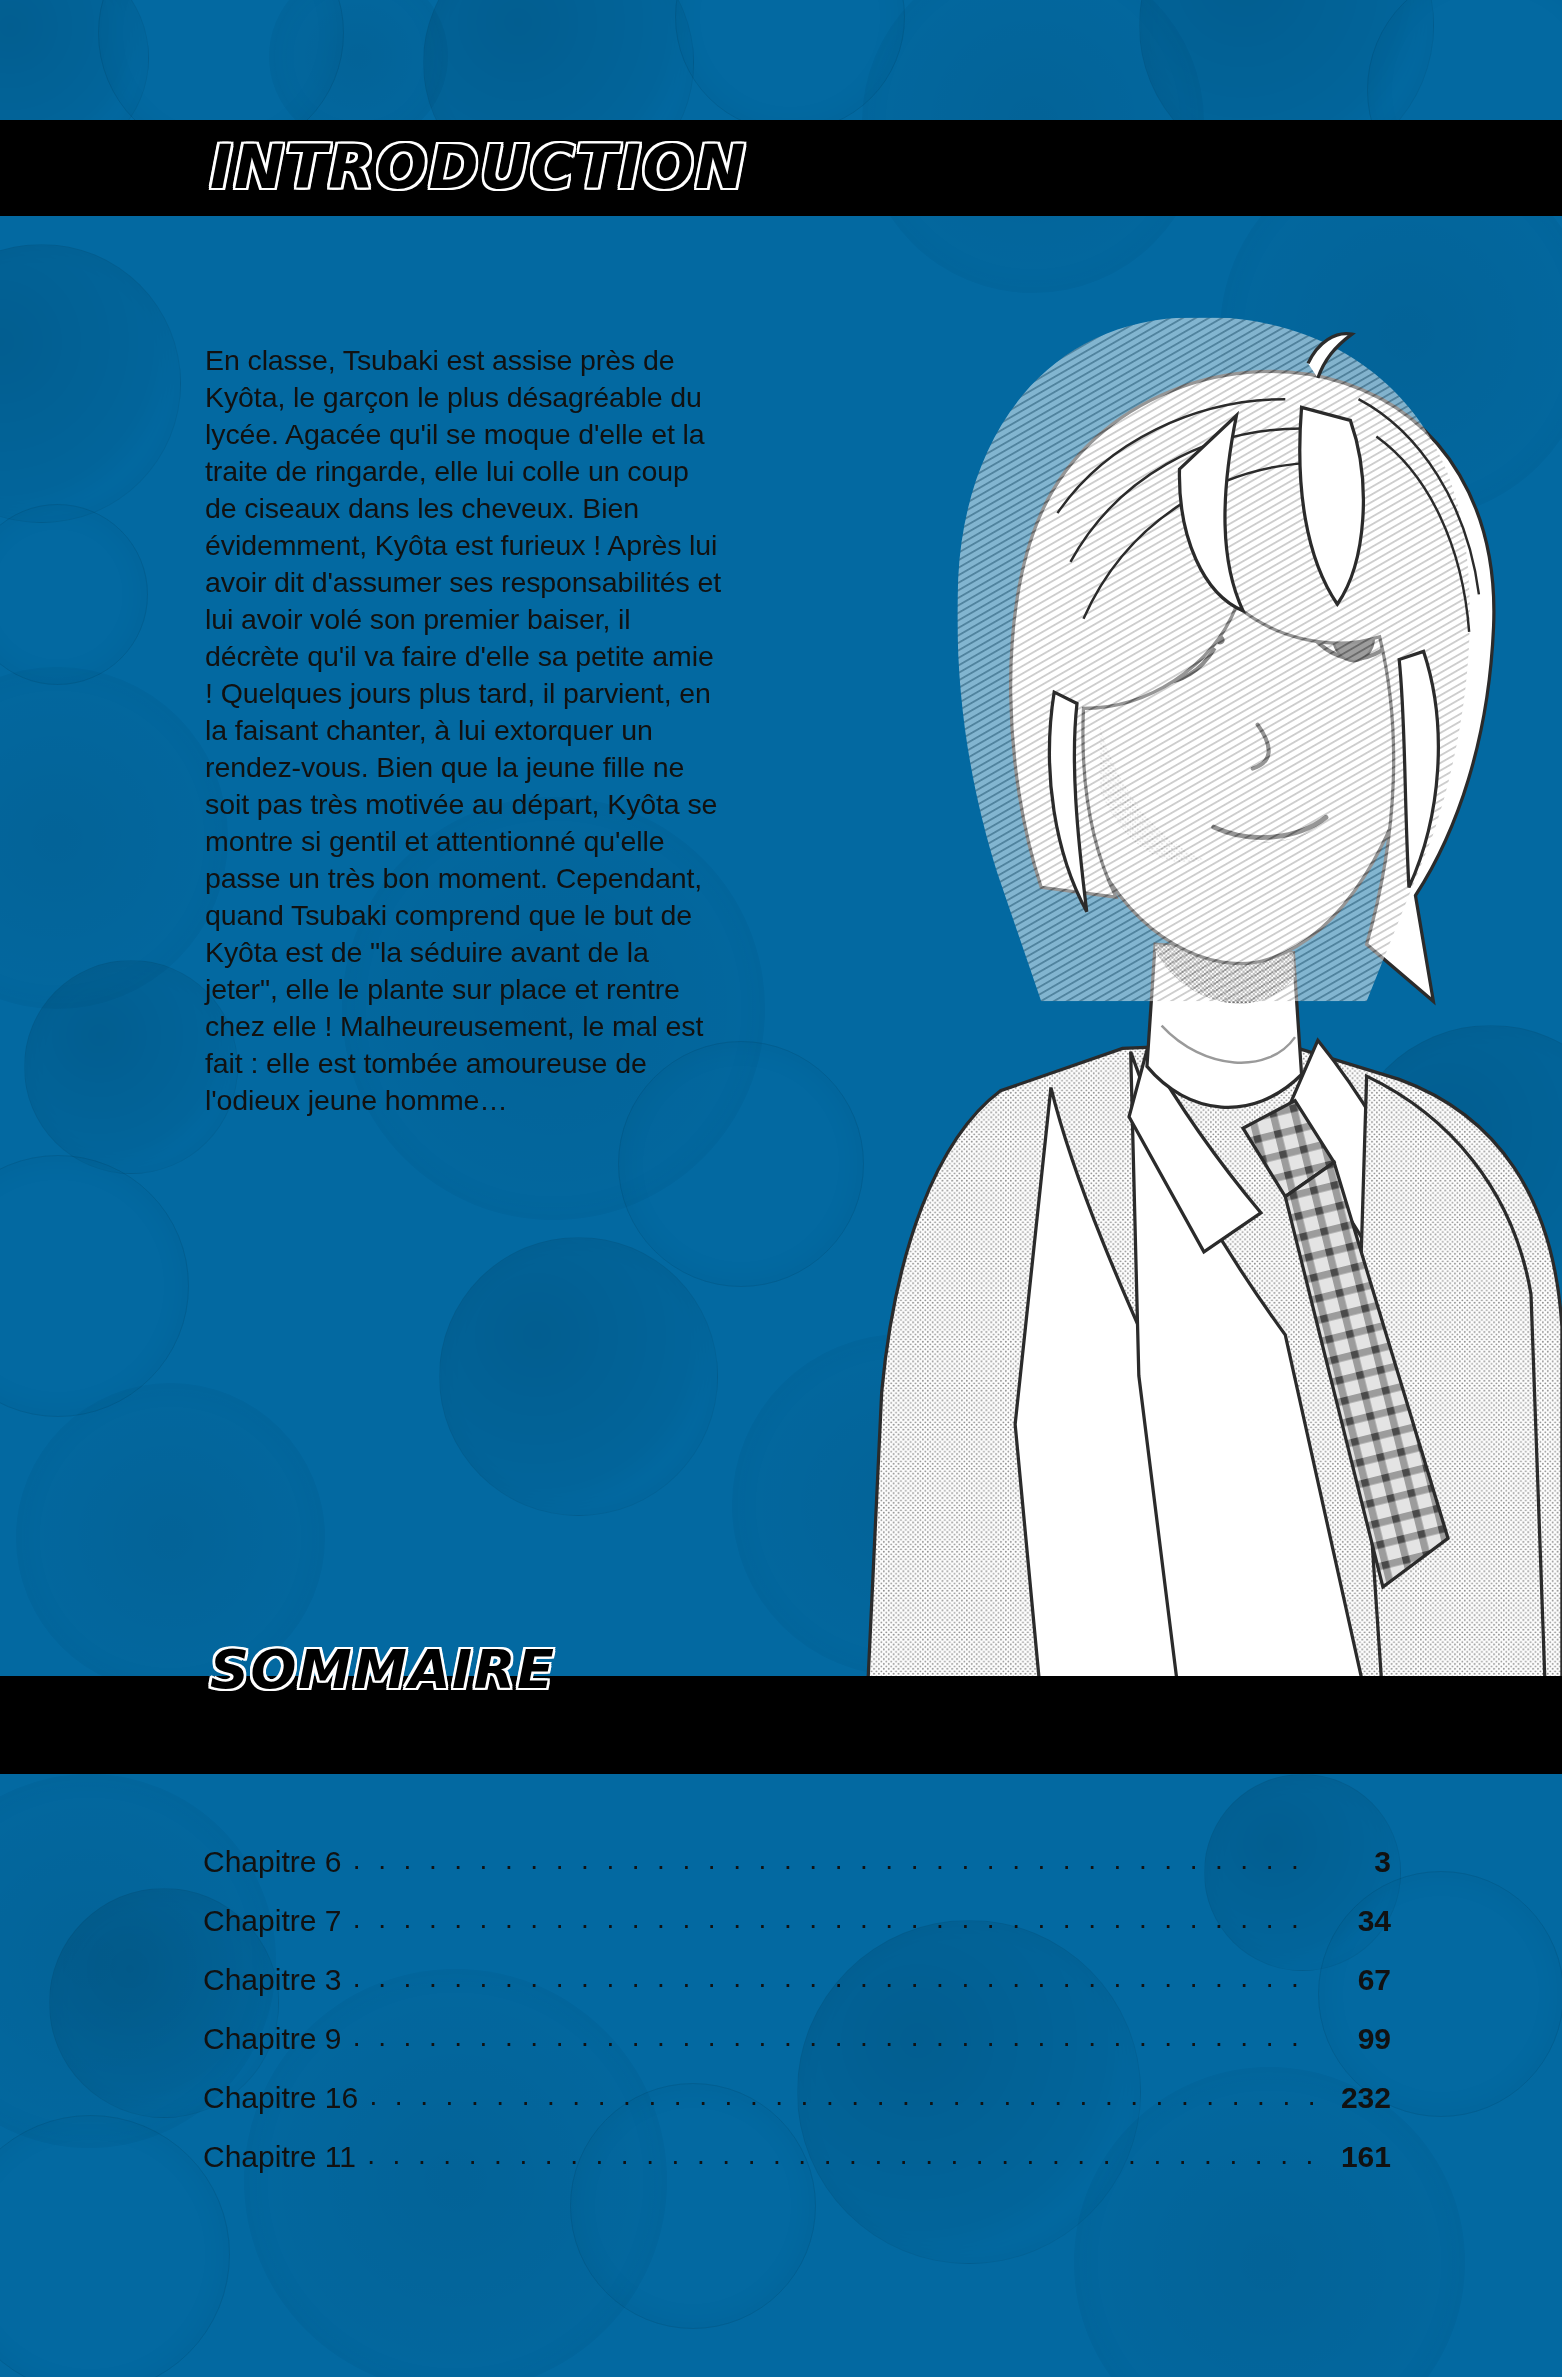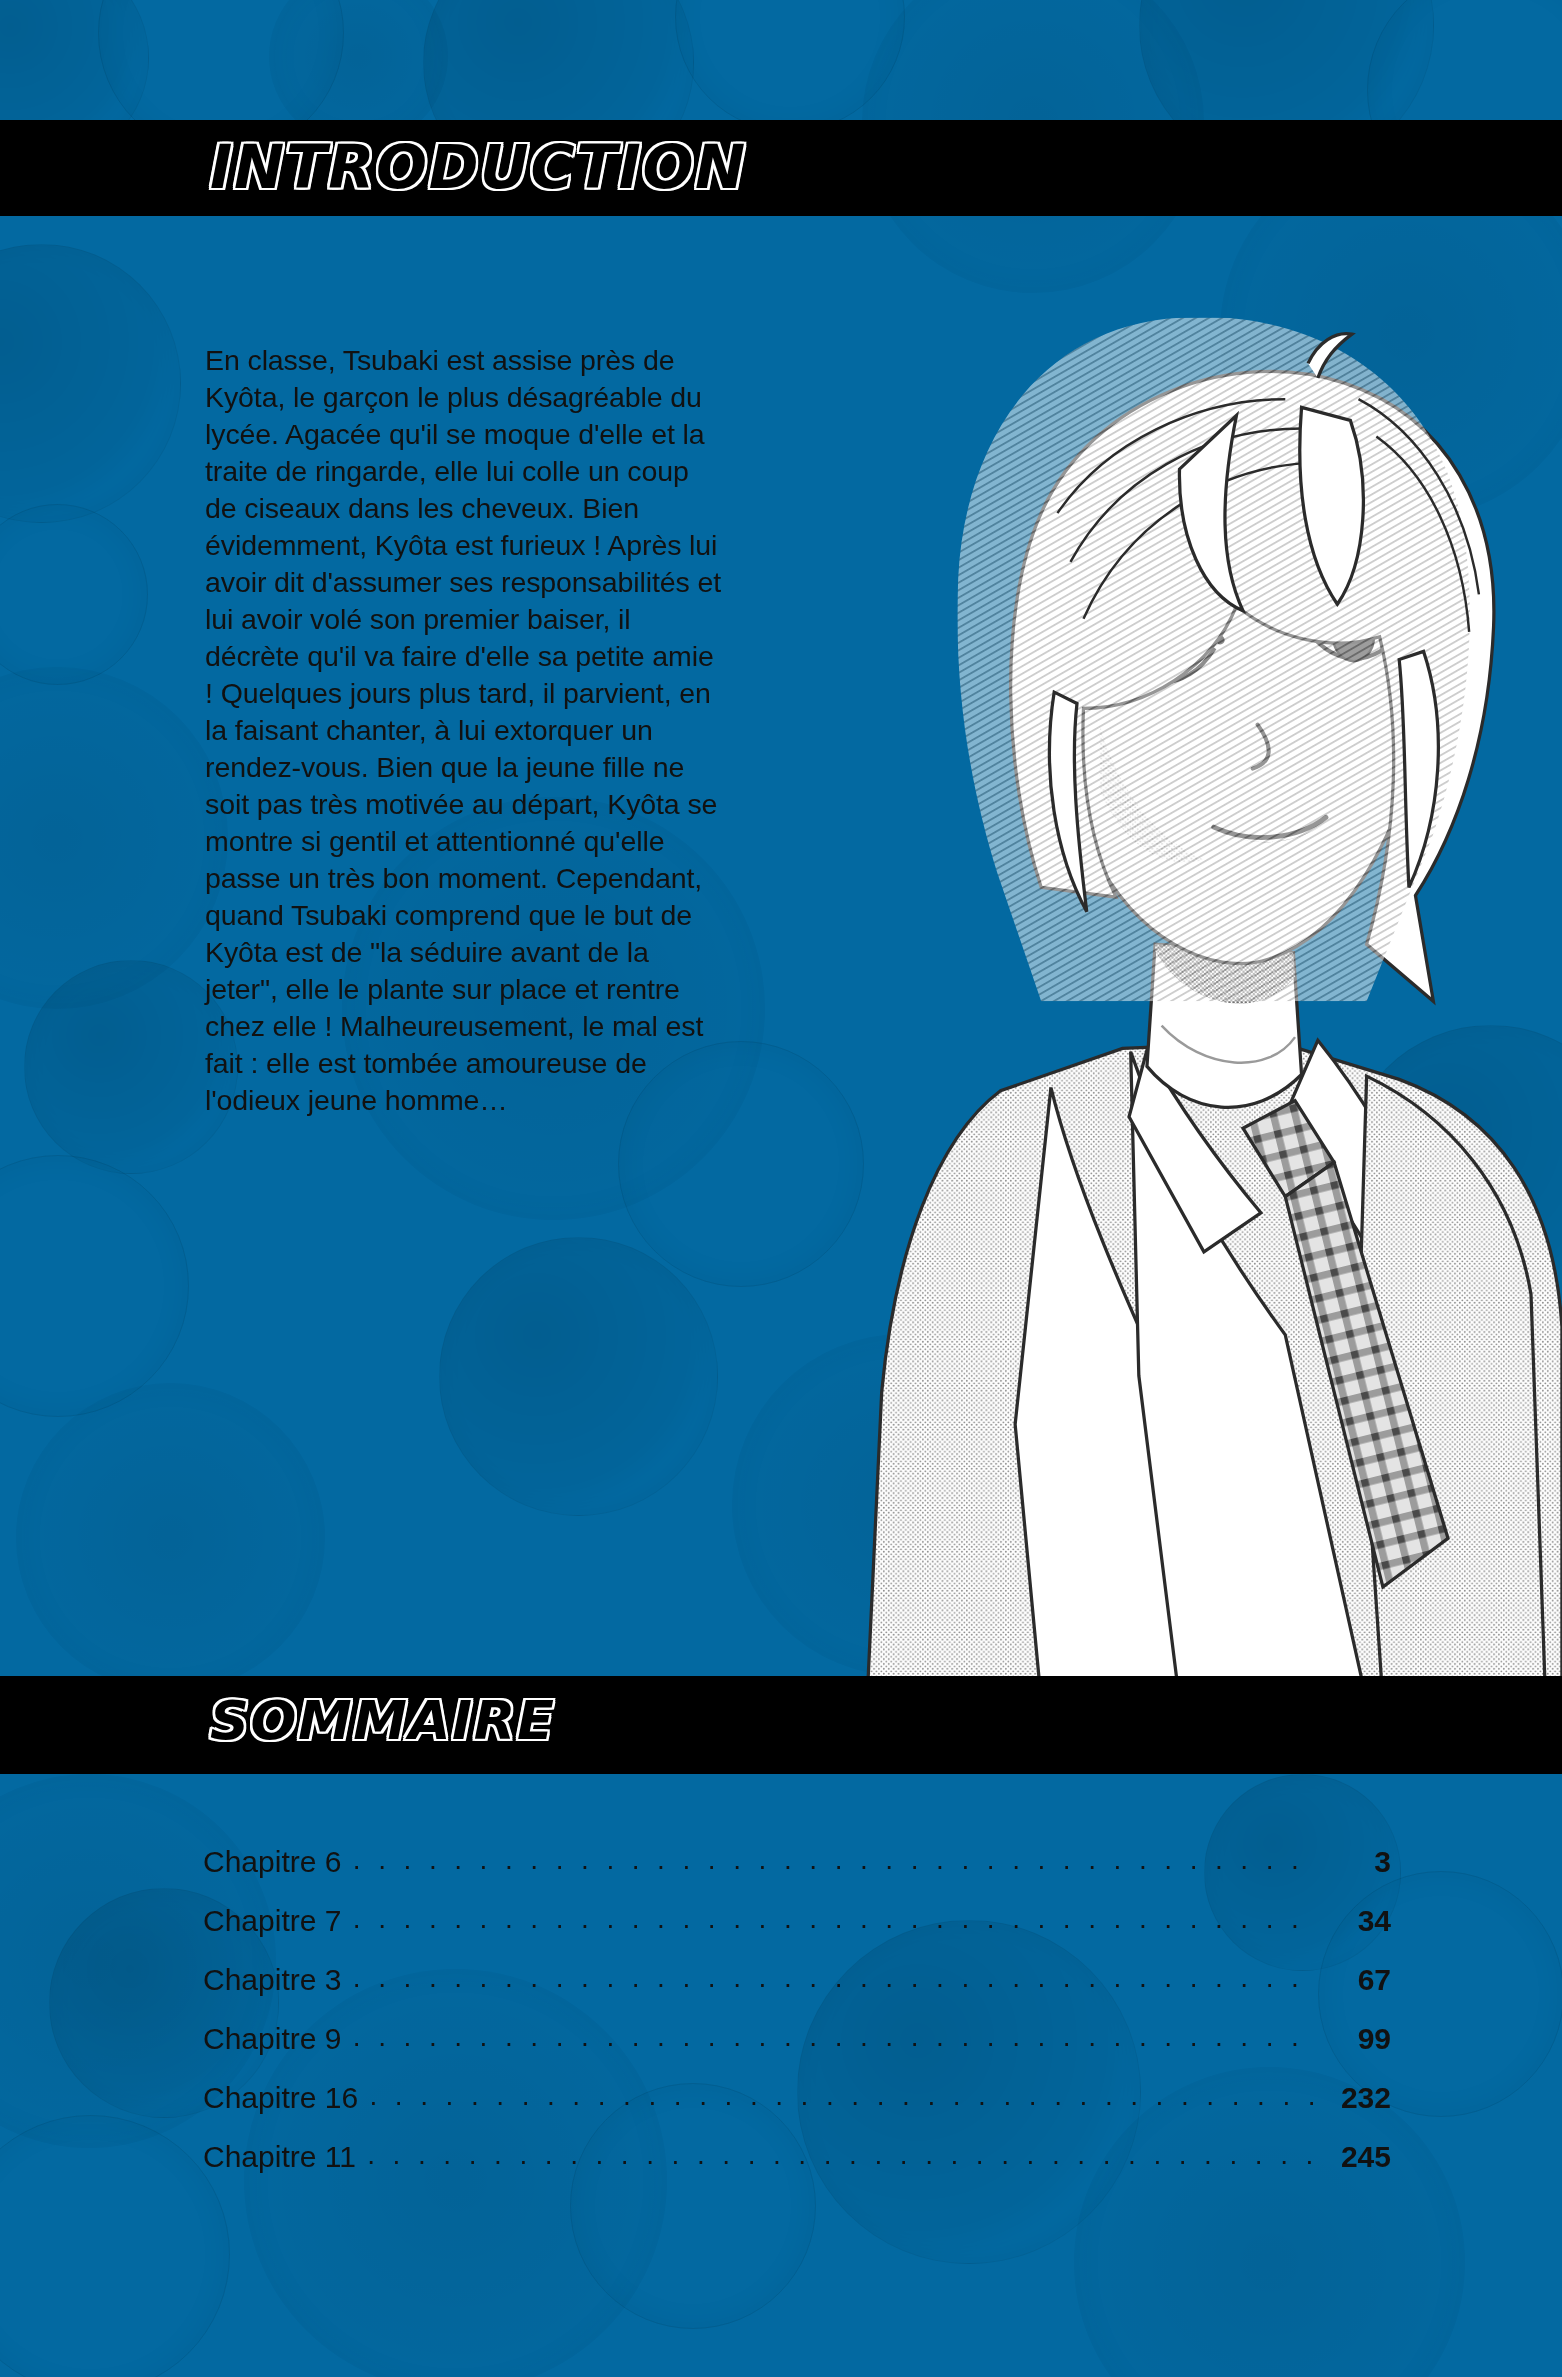--- a/index.html
+++ b/index.html
@@ -60,21 +60,21 @@
     white-space: nowrap;
   }
   #intro-title {
     left: 210px;
     top: 135px;
     font-size: 60px;
     line-height: 65px;
   }
   #sommaire-title {
     left: 210px;
-    top: 1691px;
+    top: 1640px;
     font-size: 54px;
     line-height: 60px;
   }
 
   
   #intro-text {
     position: absolute;
     left: 205px;
     top: 342px;
     width: 521px;
@@ -296,18 +296,18 @@
       <span class="toc-page">99</span>
     </div>
     <div class="toc-row">
       <span class="toc-label">Chapitre 16</span>
       <span class="toc-dots">. . . . . . . . . . . . . . . . . . . . . . . . . . . . . . . . . . . . . . . . . . . . . . . . . . . . . . . . . . . . . . . . . . . . . . . . . . . . . . . . . . . . . . . . . . . . . . . . . . . . . . . . . . . . . . . . . . . . . .</span>
       <span class="toc-page">232</span>
     </div>
     <div class="toc-row">
       <span class="toc-label">Chapitre 11</span>
       <span class="toc-dots">. . . . . . . . . . . . . . . . . . . . . . . . . . . . . . . . . . . . . . . . . . . . . . . . . . . . . . . . . . . . . . . . . . . . . . . . . . . . . . . . . . . . . . . . . . . . . . . . . . . . . . . . . . . . . . . . . . . . . .</span>
-      <span class="toc-page">245</span>
+      <span class="toc-page">161</span>
     </div>
   </div>
 
 </div>
 
 
 </body></html>

